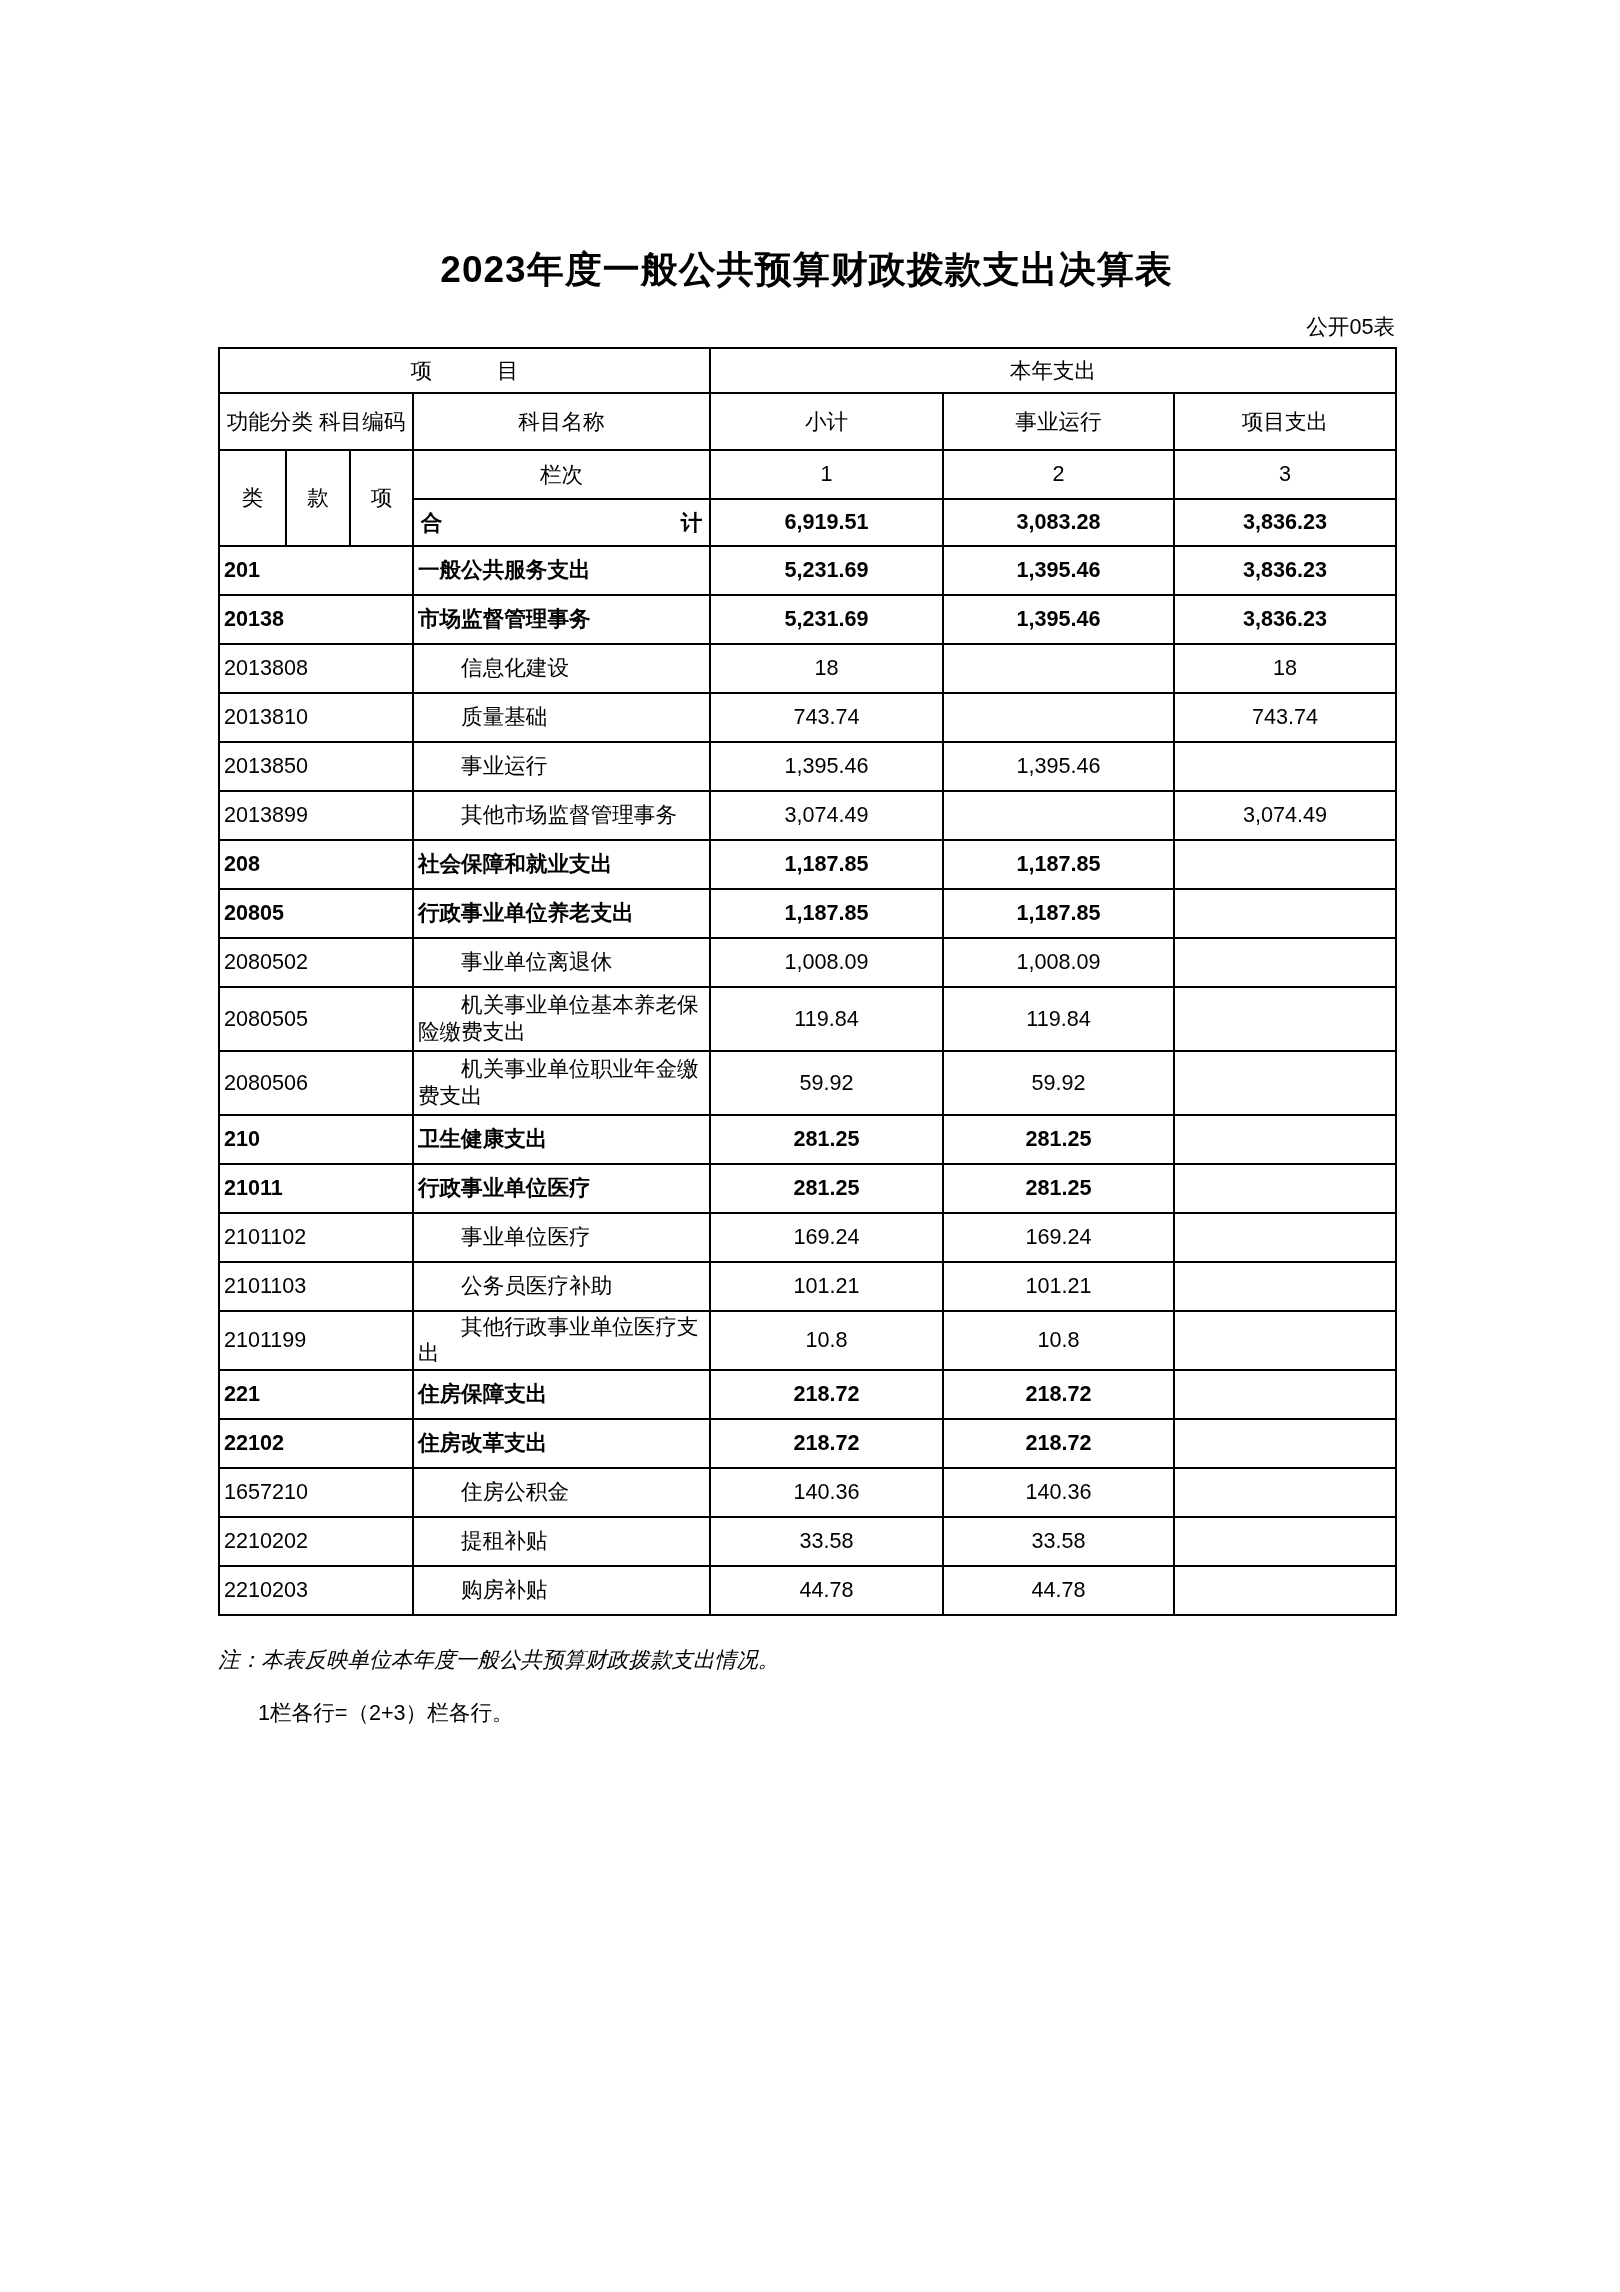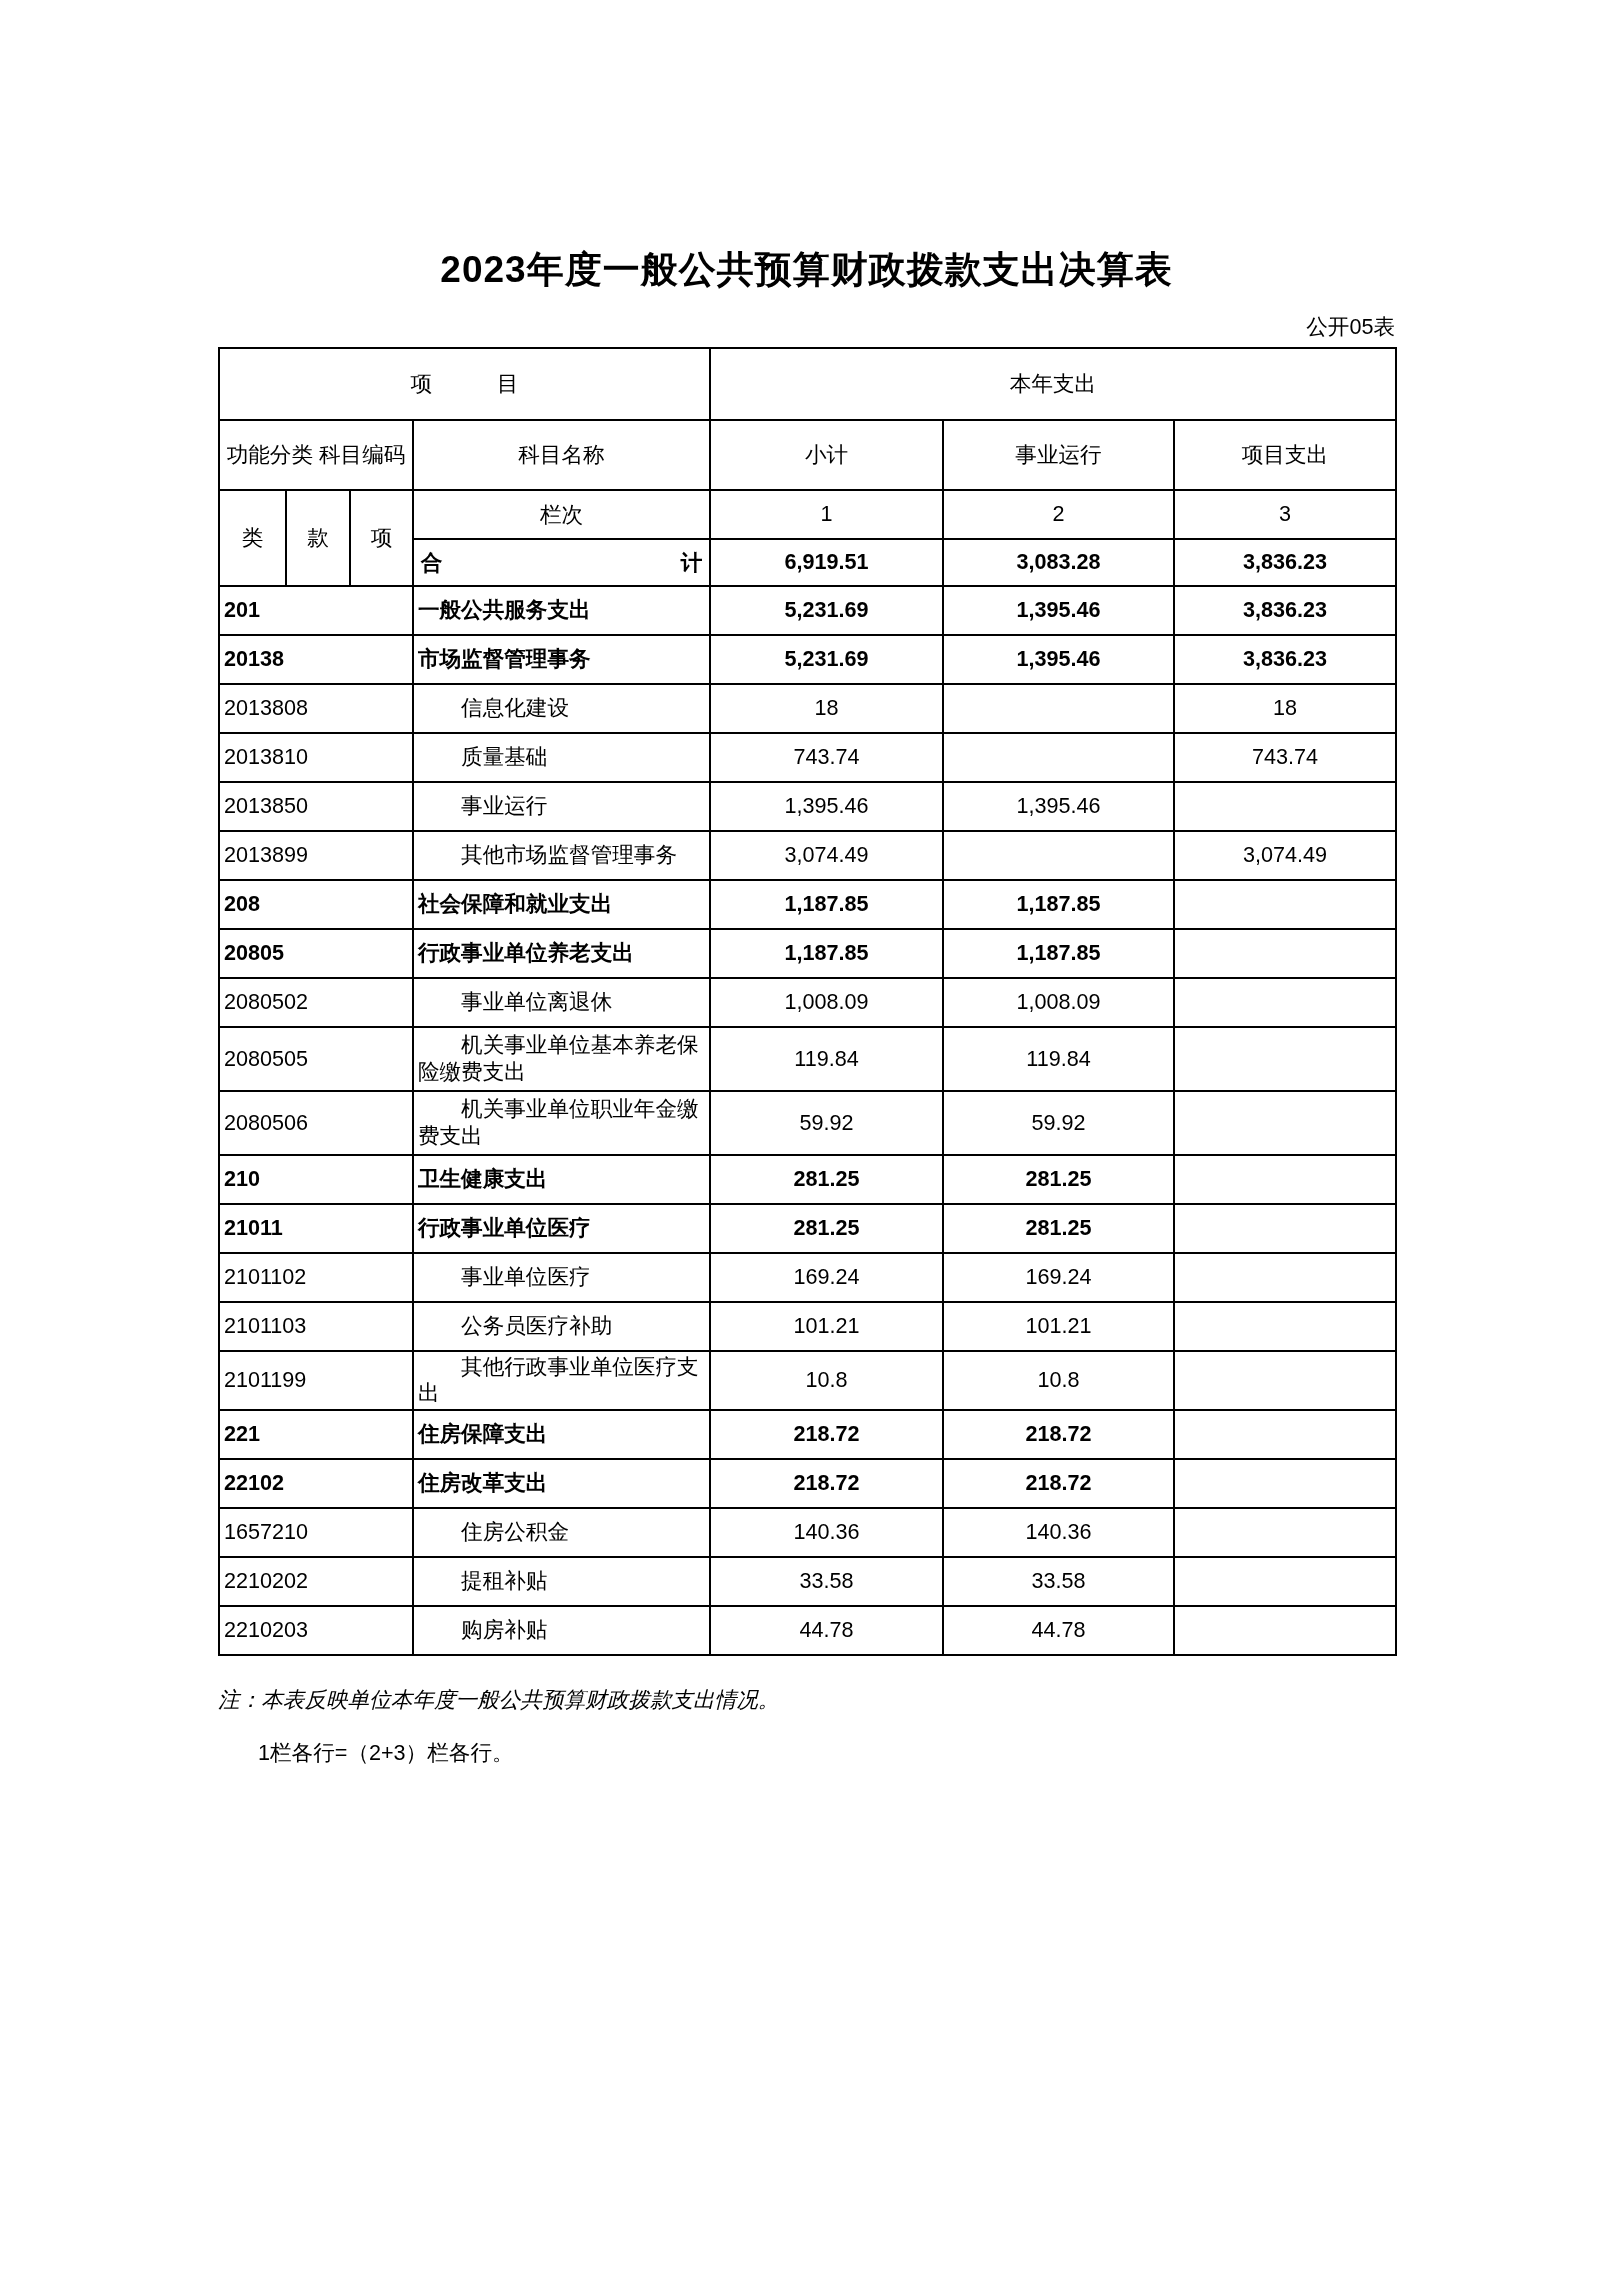--- a/index.html
+++ b/index.html
@@ -43,22 +43,22 @@
     table-layout: fixed;
     font-size: 21.6px;
   }
   table.budget td, table.budget th {
     border: 2.9px solid #000000;
     font-weight: normal;
     vertical-align: middle;
     overflow: hidden;
     padding: 2px 3.9px;
   }
-  tr.hrow1 { height: 72px; }
-  tr.hrow2 { height: 70px; margin-top: 24px; }
+  tr.hrow1 { height: 45px; }
+  tr.hrow2 { height: 57px; margin-top: 24px; }
   tr.hrow3 { height: 49px; }
   tr.total-row { height: 47px; }
   tr.data-row { height: 49px; }
   tr.data-row.tall { height: 64px; }
   .center { text-align: center; }
   td.kkx {
     vertical-align: top;
     text-align: center;
     padding-top: 12.7px;
   }

